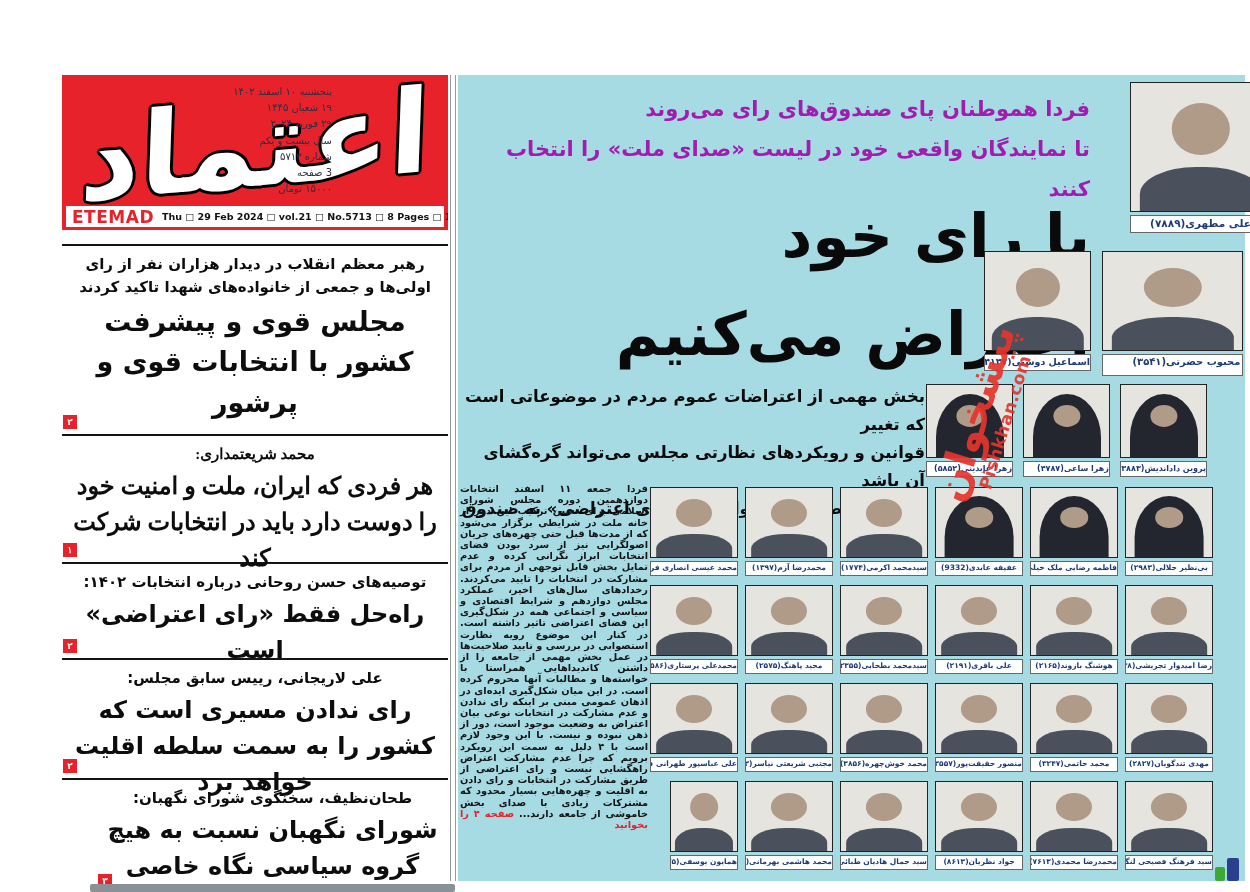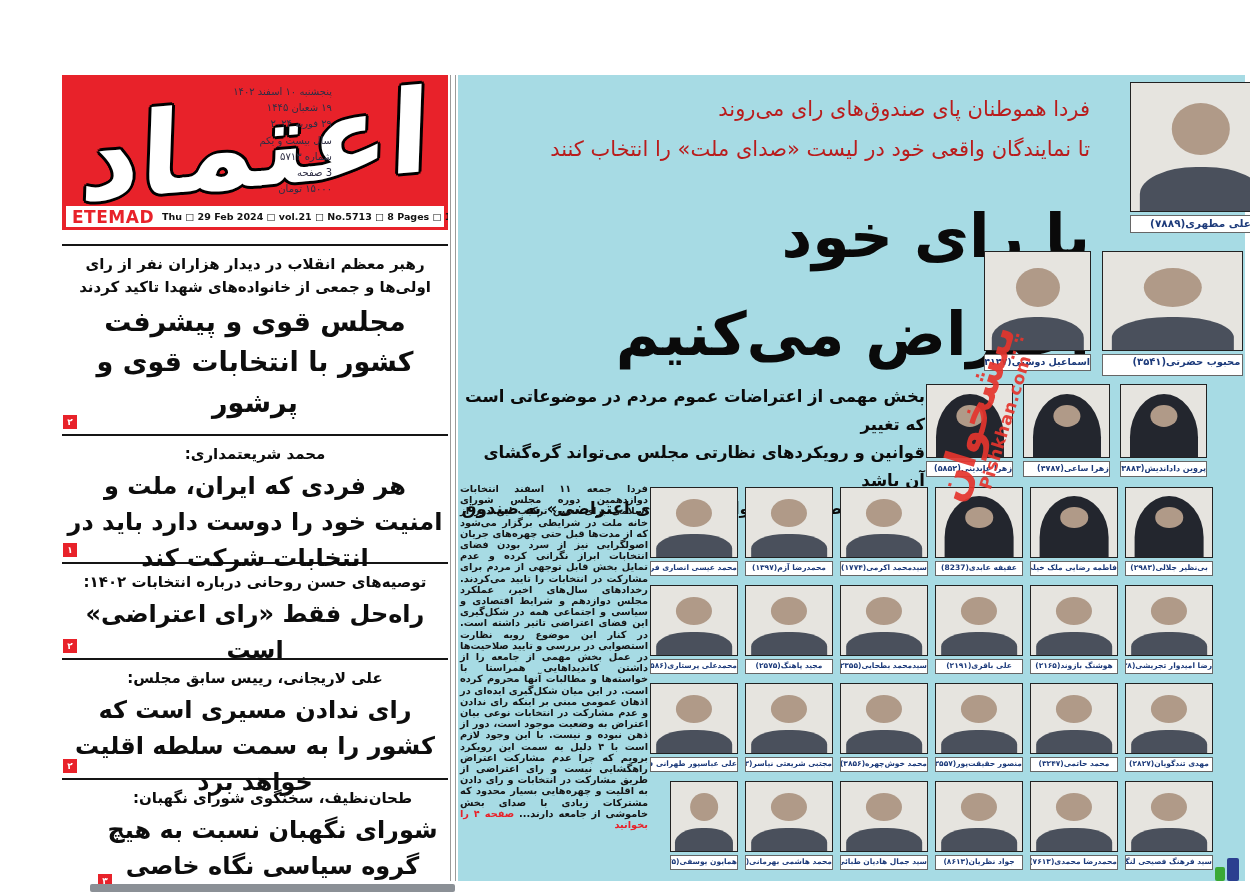--- a/index.html
+++ b/index.html
@@ -16,38 +16,38 @@
     color:#2e2e44;line-height:1.62;}
   .latin-strip{position:absolute;left:4px;right:4px;bottom:3px;height:21px;background:#fff;z-index:4;
     display:flex;align-items:center;gap:8px;padding:0 6px;direction:ltr;}
   .latin-name{color:var(--brand-red,#e8222a);font-weight:900;font-size:17px;letter-spacing:.5px;}
   .latin-info{color:#111;font-size:9.5px;font-weight:bold;white-space:nowrap;}
 
   #left-items{margin-top:14px;border-top:2px solid #151515;}
   .l-item{position:relative;border-bottom:2px solid #151515;text-align:center;
     padding:7px 4px 18px;box-sizing:border-box;}
   .l-item:nth-child(1){height:190px;}
-  .l-item:nth-child(2){height:128px;}
+  .l-item:nth-child(2){height:128px;font-family:Liberation Serif, serif;}
   .l-item:nth-child(3){height:96px;}
   .l-item:nth-child(4){height:120px;}
   .l-item:nth-child(5){height:113px;border-bottom:none;margin-left:35px;}
   .l-kicker{font-size:15px;font-weight:bold;line-height:1.55;color:#0d0d0d;}
   .l-headline{font-size:24px;font-weight:900;line-height:1.5;color:#0d0d0d;margin-top:2px;}
   .l-item:nth-child(1) .l-headline{font-size:27px;}
   .l-badge{position:absolute;left:1px;bottom:5px;width:14px;height:14px;background:var(--brand-red,#e8222a);
     color:#fff;font-size:9px;font-weight:bold;display:flex;align-items:center;justify-content:center;}
   .bottom-strip{position:absolute;left:90px;top:884px;width:365px;height:8px;background:#8b9096;border-radius:2px;}
 
   .divider{position:absolute;left:450px;top:75px;width:4px;height:806px;
     border-left:1px solid #9a9a9a;border-right:1px solid #9a9a9a;}
 
   
   .main{position:absolute;left:458px;top:75px;width:787px;height:806px;background:var(--cyan-bg,#a7dbe4);direction:rtl;}
   .kicker{position:absolute;top:14px;right:155px;width:632px;text-align:right;
-    font-size:21px;font-weight:400;line-height:40px;color:#b91c1c;}
+    font-size:21px;font-weight:700;line-height:40px;color:#a21caf;}
   .headline{position:absolute;top:112px;right:155px;width:600px;text-align:right;
     font-size:60px;font-weight:900;line-height:98px;color:#0a0a0a;}
   .subhead{position:absolute;top:308px;right:320px;width:465px;text-align:right;
     font-size:16.5px;font-weight:900;line-height:28px;color:#0b0b0b;}
   .body-col{position:absolute;top:408px;right:597px;width:188px;text-align:justify;
     font-size:9.8px;font-weight:bold;line-height:11.2px;color:#141414;}
   .page-ref{color:var(--brand-red,#e8222a);font-weight:900;}
   .watermark{position:absolute;left:407px;top:310px;width:240px;text-align:center;
     transform:rotate(-73deg);color:var(--wm-red,#e5352d);opacity:.92;z-index:6;pointer-events:none;}
   .wm-fa{font-size:42px;font-weight:900;line-height:1;}
@@ -203,21 +203,21 @@
         <div class="person-cell g-cell" style="position: relative;">
           <div class="photo female"></div>
           <div class="caption">بی‌نظیر جلالی(۲۹۸۳)</div>
         </div>
         <div class="person-cell g-cell" style="position: relative;">
           <div class="photo female"></div>
           <div class="caption">فاطمه رضایی ملک خیلی(۲۴۸۱)</div>
         </div>
         <div class="person-cell g-cell" style="position: relative;">
           <div class="photo female"></div>
-          <div class="caption">عفیفه عابدی(8237)</div>
+          <div class="caption">عفیفه عابدی(9332)</div>
         </div>
         <div class="person-cell g-cell" style="position: relative;">
           <div class="photo"></div>
           <div class="caption">سیدمحمد اکرمی(۱۷۷۴)</div>
         </div>
         <div class="person-cell g-cell" style="position: relative;">
           <div class="photo"></div>
           <div class="caption">محمدرضا آزم(۱۳۹۷)</div>
         </div>
         <div class="person-cell g-cell" style="position: relative;">

